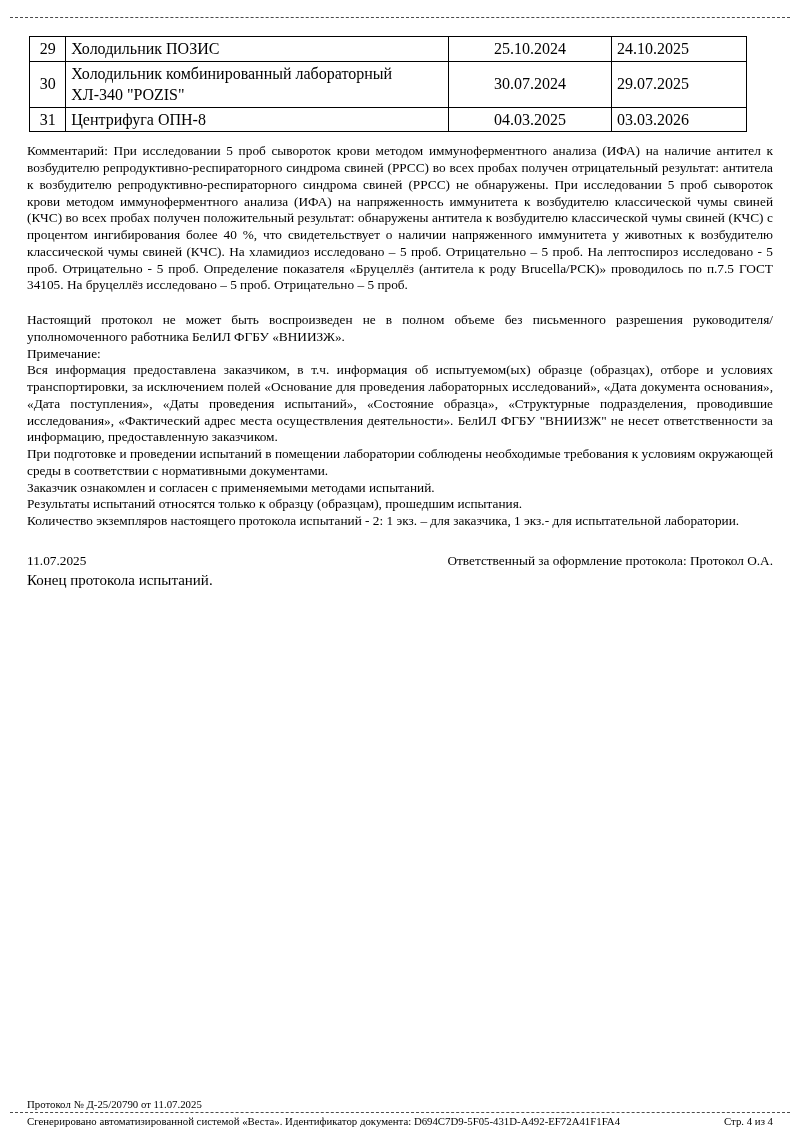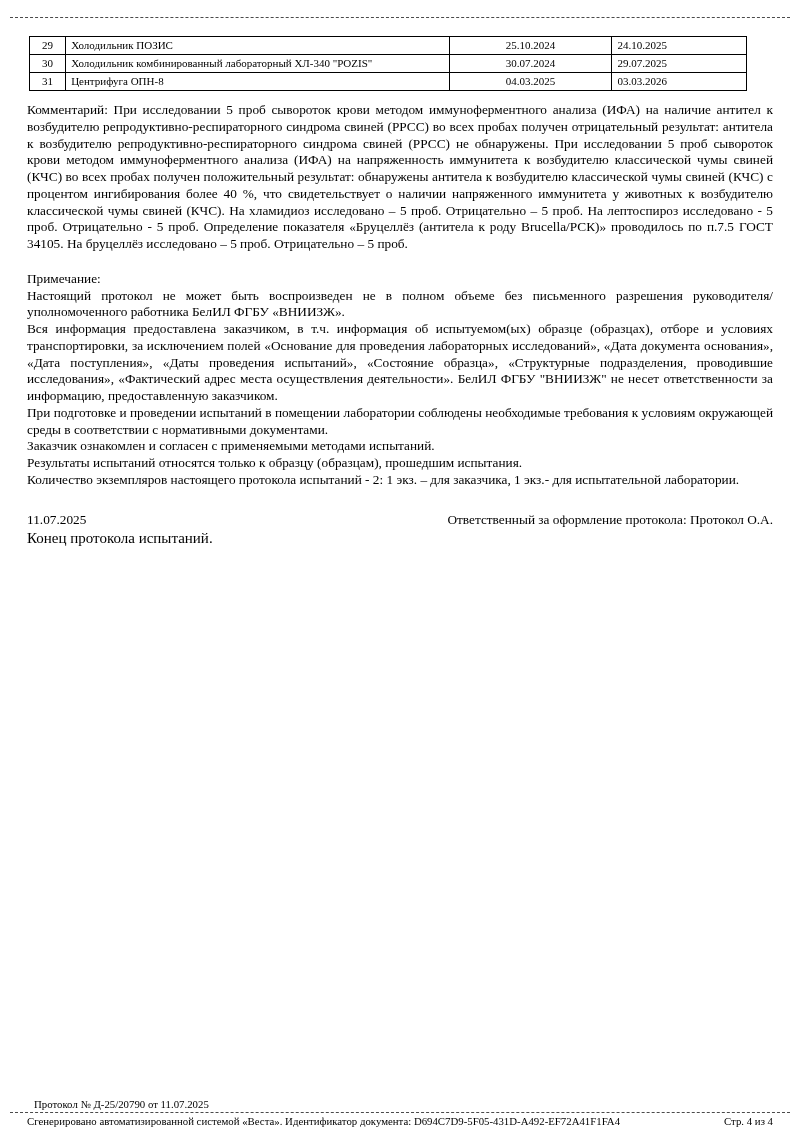--- a/index.html
+++ b/index.html
@@ -21,21 +21,21 @@
   }
   .top-rule { margin-top: 17px; }
   .content { padding: 0 27px; }
 
   
   table.equip {
     border-collapse: collapse;
     margin-top: 18px;
     margin-left: 2px;
     width: 718px;
-    font-size: 11px;
+    font-size: 16px;
     line-height: 1.35;
   }
   table.equip td {
     border: 1px solid #000;
     padding: 1px 5px;
     vertical-align: middle;
     height: 15px;
   }
   td.c-num  { width: 26px;  text-align: center; }
   td.c-name { width: 390px; text-align: left; }
@@ -69,21 +69,21 @@
 
   
   .footer {
     position: absolute;
     left: 0;
     right: 0;
     bottom: 4px;
     font-size: 10.8px;
     line-height: 1.3;
   }
-  .footer .f-inner { padding: 0 34px; }
+  .footer .f-inner { padding: 0 27px; }
   .footer .f-rule { margin: 1px 10px 0; border-top: 1px dashed #4a4a4a; height: 0; }
   .footer .f-line2 {
     padding: 0 27px;
     display: flex;
     justify-content: space-between;
     align-items: baseline;
     margin-top: 1px;
   }
 </style>
 </head>
@@ -116,22 +116,22 @@
           <td class="c-d2">03.03.2026</td>
         </tr>
       </tbody>
     </table>
 
     <div class="comment-block">
       <p class="para just"><span class="bold">Комментарий:</span> <span>При исследовании 5 проб сывороток крови методом иммуноферментного анализа (ИФА) на наличие антител к возбудителю репродуктивно-респираторного синдрома свиней (РРСС) во всех пробах получен отрицательный результат: антитела к возбудителю репродуктивно-респираторного синдрома свиней (РРСС) не обнаружены. При исследовании 5 проб сывороток крови методом иммуноферментного анализа (ИФА) на напряженность иммунитета к возбудителю классической чумы свиней (КЧС) во всех пробах получен положительный результат: обнаружены антитела к возбудителю классической чумы свиней (КЧС) с процентом ингибирования более 40 %, что свидетельствует о наличии напряженного иммунитета у животных к возбудителю классической чумы свиней (КЧС). На хламидиоз исследовано – 5 проб. Отрицательно – 5 проб. На лептоспироз исследовано - 5 проб. Отрицательно - 5 проб. Определение показателя «Бруцеллёз (антитела к роду Brucella/РСК)» проводилось по п.7.5 ГОСТ 34105. На бруцеллёз исследовано – 5 проб. Отрицательно – 5 проб.</span></p>
     </div>
 
     <div class="note-block">
+      <p class="para bold just">Настоящий протокол не может быть воспроизведен не в полном объеме без письменного разрешения руководителя/уполномоченного работника БелИЛ ФГБУ «ВНИИЗЖ».</p>
       <p class="para bold">Примечание:</p>
-      <p class="para bold just">Настоящий протокол не может быть воспроизведен не в полном объеме без письменного разрешения руководителя/уполномоченного работника БелИЛ ФГБУ «ВНИИЗЖ».</p>
       <p class="para just">Вся информация предоставлена заказчиком, в т.ч. информация об испытуемом(ых) образце (образцах), отборе и условиях транспортировки, за исключением полей «Основание для проведения лабораторных исследований», «Дата документа основания», «Дата поступления», «Даты проведения испытаний», «Состояние образца», «Структурные подразделения, проводившие исследования», «Фактический адрес места осуществления деятельности». БелИЛ ФГБУ "ВНИИЗЖ" не несет ответственности за информацию, предоставленную заказчиком.</p>
       <p class="para just">При подготовке и проведении испытаний в помещении лаборатории соблюдены необходимые требования к условиям окружающей среды в соответствии с нормативными документами.</p>
       <p class="para">Заказчик ознакомлен и согласен с применяемыми методами испытаний.</p>
       <p class="para">Результаты испытаний относятся только к образцу (образцам), прошедшим испытания.</p>
       <p class="para just">Количество экземпляров настоящего протокола испытаний - 2: 1 экз. – для заказчика, 1 экз.- для испытательной лаборатории.</p>
     </div>
 
     <div class="signoff">
       <span>11.07.2025</span>
       <span>Ответственный за оформление протокола: Протокол О.А.</span>

